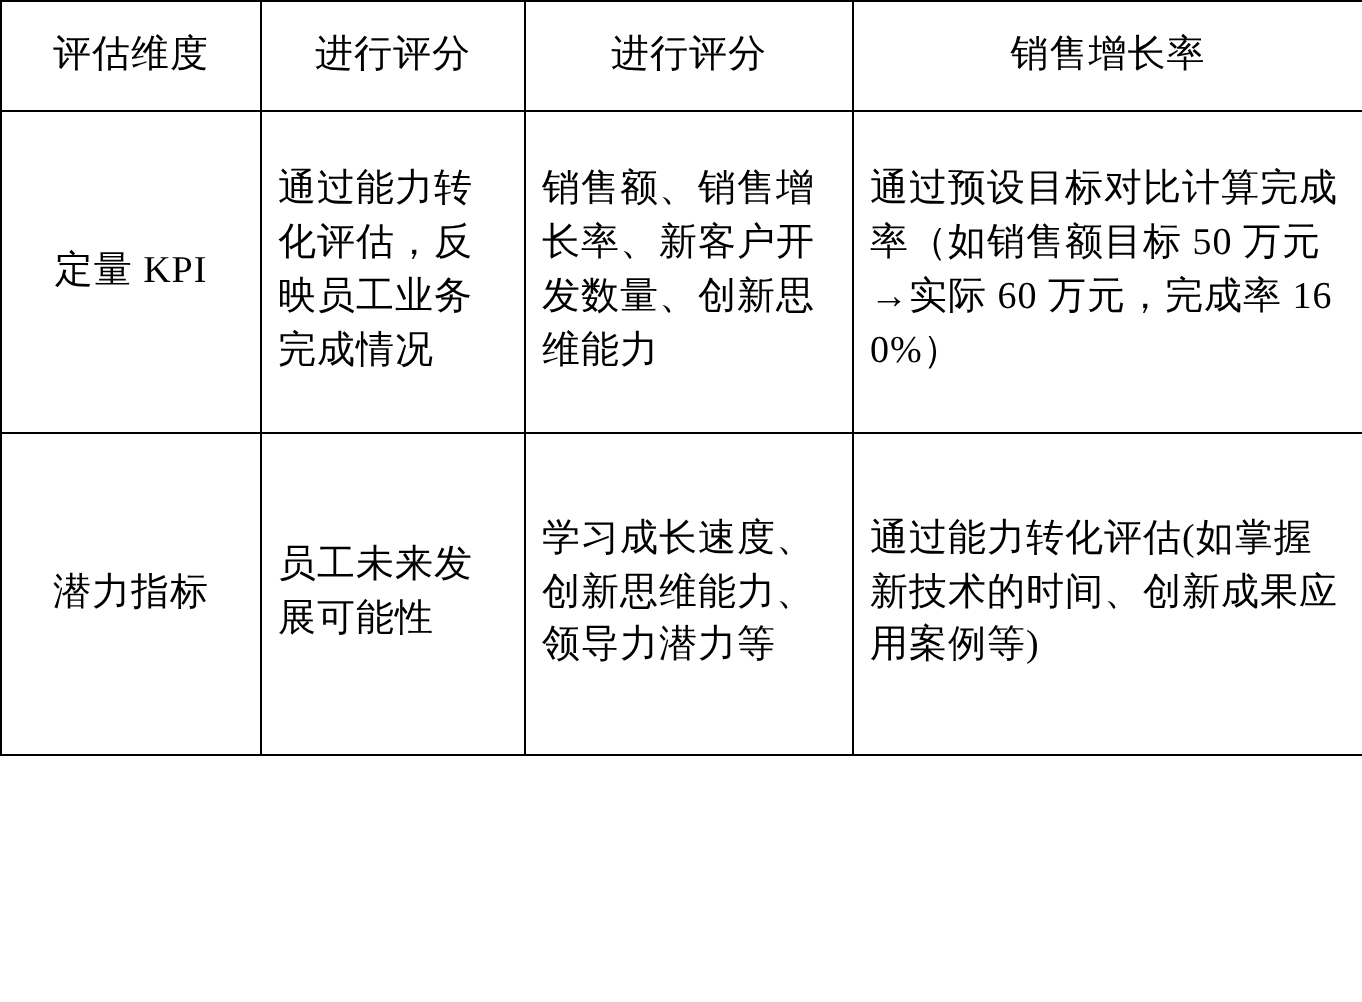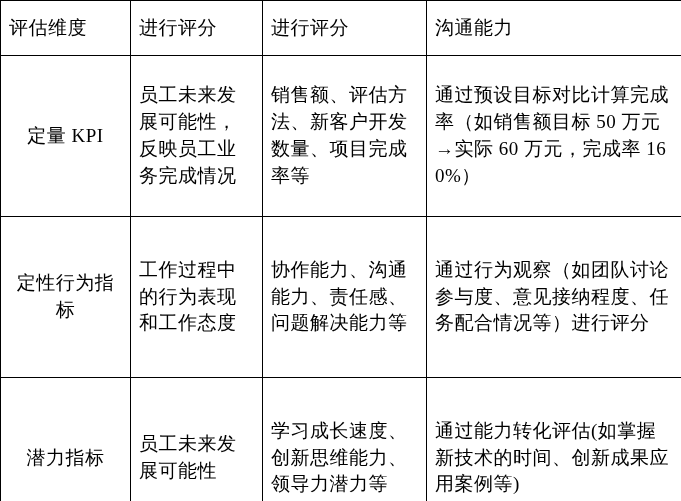--- a/index.html
+++ b/index.html
@@ -35,20 +35,21 @@
     letter-spacing: 0.5px;
     word-break: break-all;
   }
   
   col.c1 { width: 130px; }
   col.c2 { width: 132px; }
   col.c3 { width: 164px; }
   col.c4 { width: 255px; }
 
   thead td {
+    text-align: center;
     height: 42px;
     padding-top: 4px;
     padding-bottom: 4px;
   }
   tbody td.col-dim {
     text-align: center;
   }
   tbody td.col-def,
   tbody td.col-ex,
   tbody td.col-method {
@@ -67,35 +68,29 @@
       <col class="c1">
       <col class="c2">
       <col class="c3">
       <col class="c4">
     </colgroup>
     <thead>
       <tr>
         <td>评估维度</td>
         <td>进行评分</td>
         <td>进行评分</td>
-        <td>沟通能力</td>
+        <td>销售增长率</td>
       </tr>
     </thead>
     <tbody>
       <tr class="r1">
         <td class="col-dim">定量 KPI</td>
-        <td class="col-def">员工未来发展可能性，反映员工业务完成情况</td>
-        <td class="col-ex">销售额、评估方法、新客户开发数量、项目完成率等</td>
+        <td class="col-def">通过能力转化评估，反映员工业务完成情况</td>
+        <td class="col-ex">销售额、销售增长率、新客户开发数量、创新思维能力</td>
         <td class="col-method">通过预设目标对比计算完成率（如销售额目标 50 万元→实际 60 万元，完成率 160%）</td>
-      </tr>
-      <tr class="r2">
-        <td class="col-dim">定性行为指标</td>
-        <td class="col-def">工作过程中的行为表现和工作态度</td>
-        <td class="col-ex">协作能力、沟通能力、责任感、问题解决能力等</td>
-        <td class="col-method">通过行为观察（如团队讨论参与度、意见接纳程度、任务配合情况等）进行评分</td>
       </tr>
       <tr class="r3">
         <td class="col-dim">潜力指标</td>
         <td class="col-def">员工未来发展可能性</td>
         <td class="col-ex">学习成长速度、创新思维能力、领导力潜力等</td>
         <td class="col-method">通过能力转化评估(如掌握新技术的时间、创新成果应用案例等)</td>
       </tr>
     </tbody>
   </table>
 </div>

